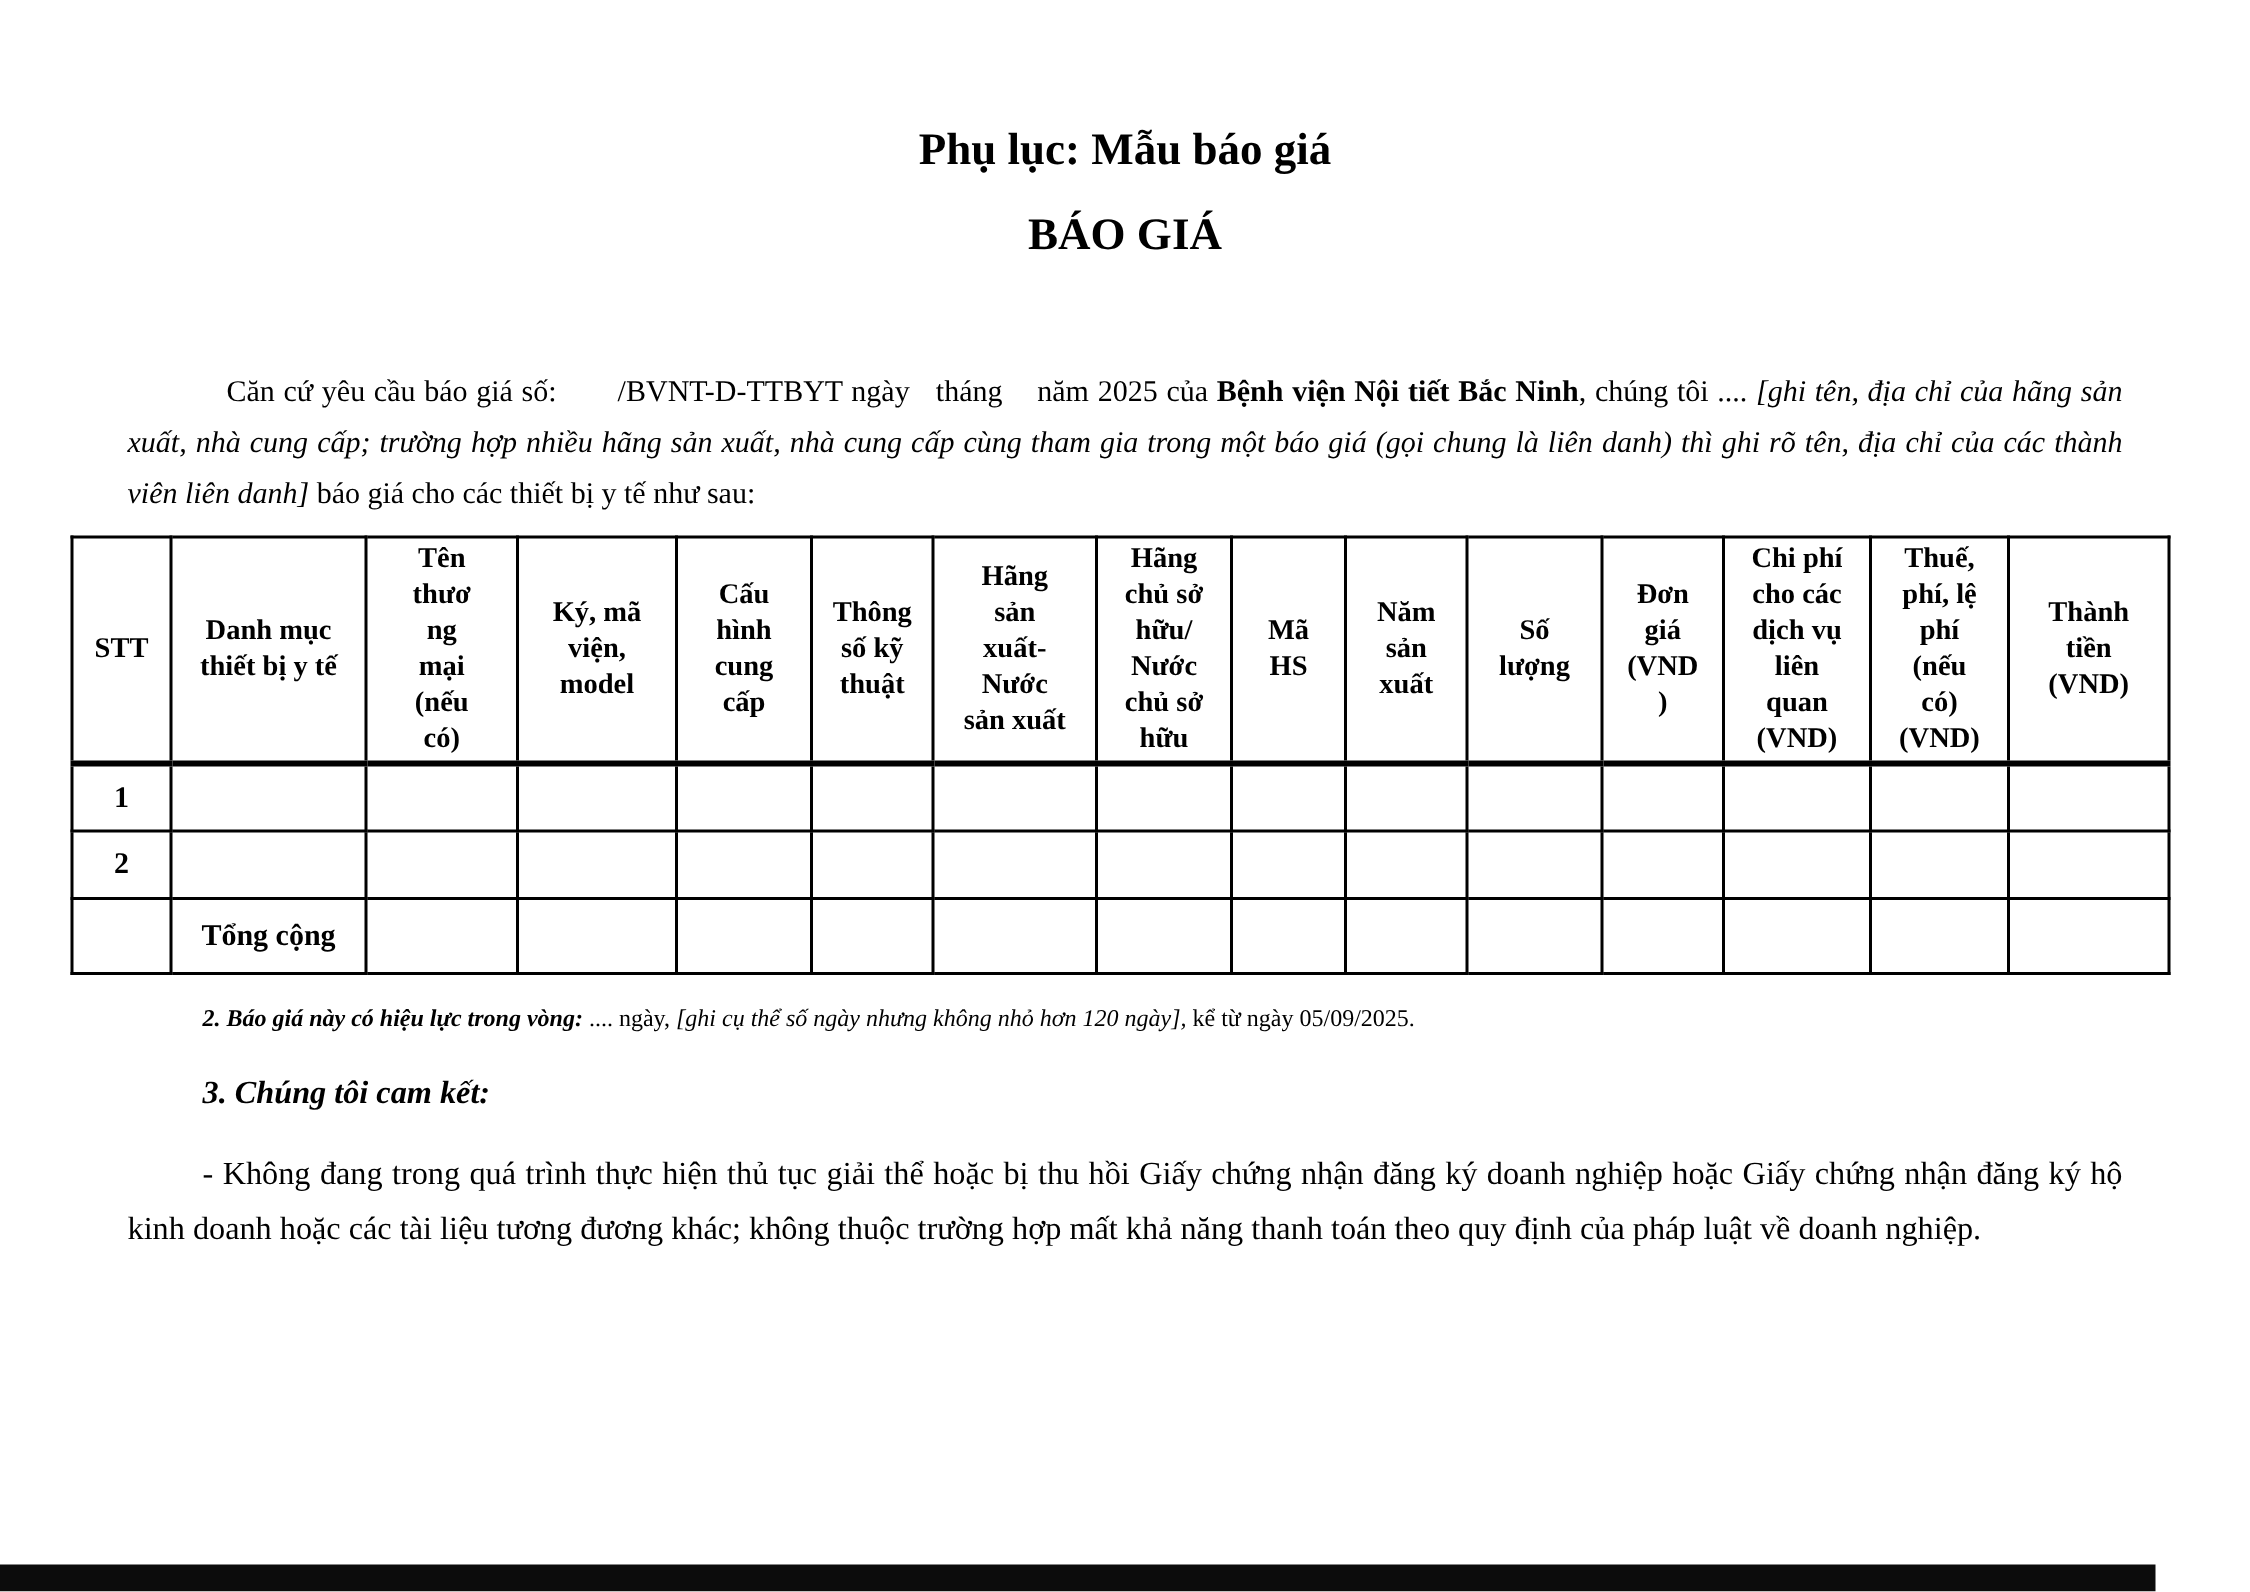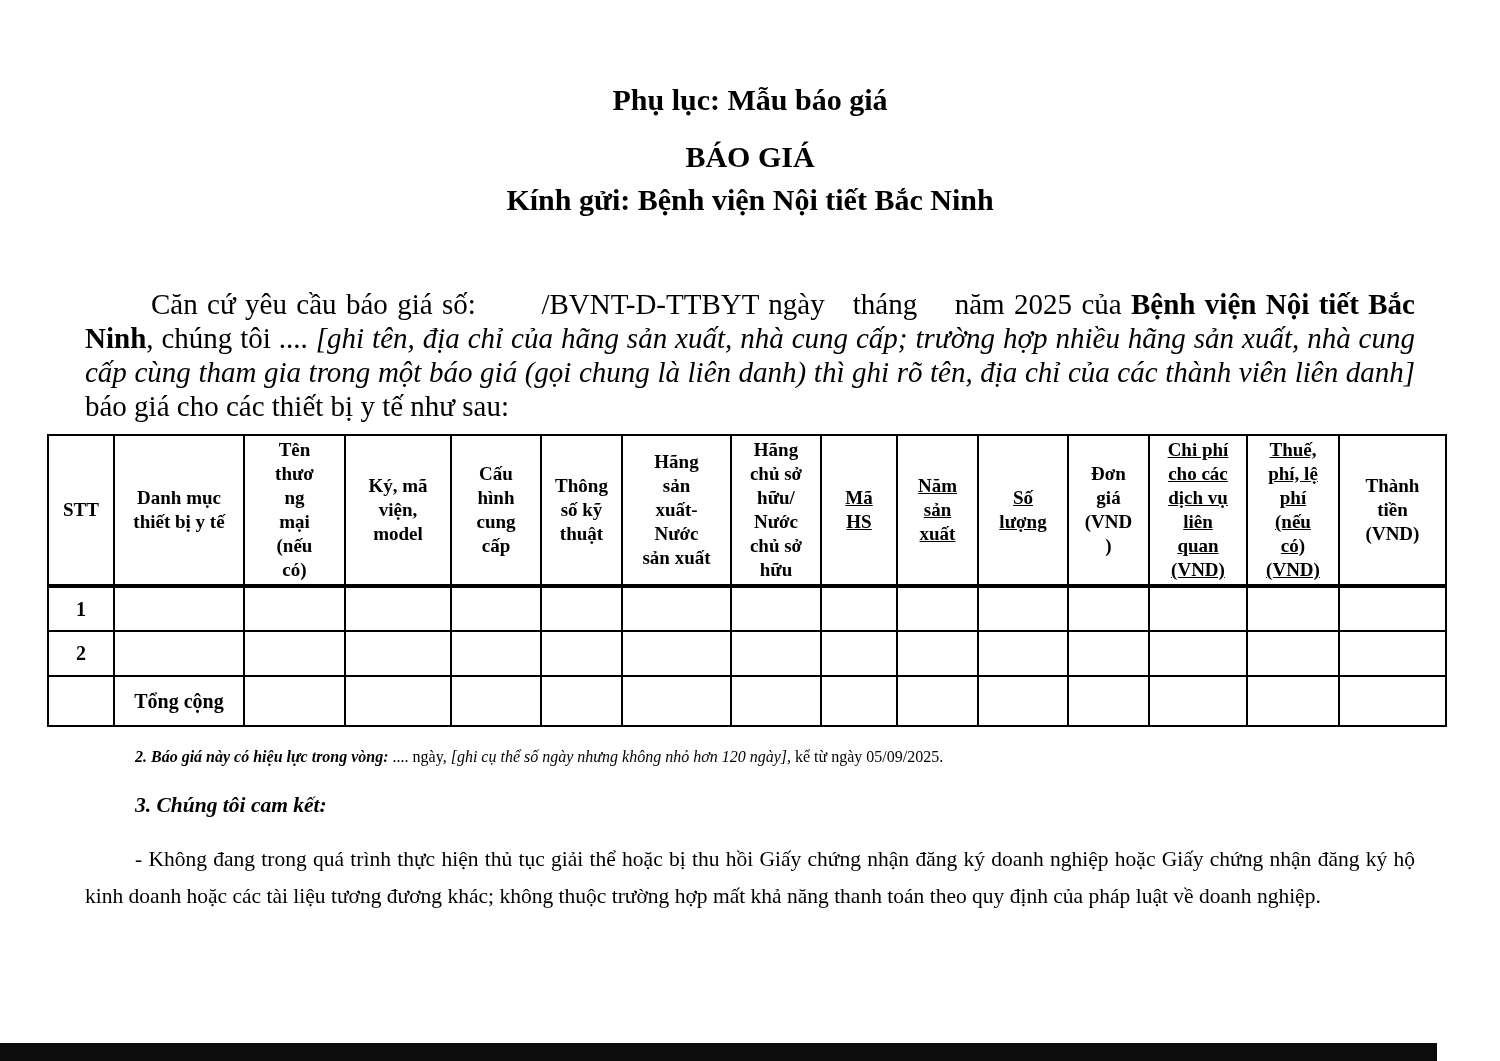--- a/index.html
+++ b/index.html
@@ -10,21 +10,21 @@
     position:relative;overflow:hidden;
   }
   .page{padding:86px 85px 0 85px;}
 
   .title{font-weight:bold;text-align:center;font-size:30px;line-height:28px;}
   .title-appendix{margin:0;}
   .title-main{margin:29px 0 0 0;}
   .title-recipient{margin:15px 0 0 0;}
 
   .intro{
-    margin:73px 0 0 0;font-size:29px;line-height:34px;
+    margin:73px 0 0 0;font-size:20px;line-height:34px;
     text-align:justify;text-indent:66px;font-family:Liberation Serif, serif;
   }
   .italic{font-style:italic;}
   .bold{font-weight:bold;}
   .bold-italic{font-weight:bold;font-style:italic;}
 
   .section-heading{
     margin:22px 0 0 0;font-size:21.5px;line-height:30px;
     font-weight:bold;font-style:italic;padding-left:66px;
   }
@@ -36,21 +36,21 @@
   }
   table.quote th,table.quote td{
     border:2px solid #000;vertical-align:middle;text-align:center;
     padding:2px 4px;box-sizing:border-box;overflow:hidden;
   }
   table.quote thead th{
     font-weight:bold;white-space:pre-line;line-height:24px;height:150px;
     border-bottom:4px solid #000;
   }
   th.tt{border-top:4px solid #000;}
-  th.tr3{border-right:3px solid #000;text-decoration:underline;}
+  th.tr3{border-right:3px solid #000;}
   tr.data-row td{height:45px;font-weight:bold;font-size:20px;}
   tr.total-row td{height:50px;}
   td.total-label{font-weight:bold;font-size:20px;}
 
   .section2{
     margin:15px 0 0 0;font-size:16px;line-height:30px;text-indent:50px;
   }
   .section3{
     margin:18px 0 0 0;font-size:21.5px;line-height:30px;
     font-weight:bold;font-style:italic;padding-left:50px;
@@ -64,21 +64,20 @@
     background:#0c0c0c;
   }
 </style>
 </head>
 <body>
 
 <div class="page">
 
   <p class="title title-appendix">Phụ lục: Mẫu báo giá</p>
   <p class="title title-main">BÁO GIÁ</p>
-  <p class="title title-recipient">Kính gửi: Bệnh viện Nội tiết Bắc Ninh</p>
 
   <p class="intro"><span>Căn cứ yêu cầu báo giá số:&nbsp;&nbsp;&nbsp;&nbsp;&nbsp;&nbsp; /BVNT-D-TTBYT ngày&nbsp;&nbsp; tháng&nbsp;&nbsp;&nbsp; năm 2025 của </span><span class="bold">Bệnh viện Nội tiết Bắc Ninh</span><span>, chúng tôi .... </span><span class="italic">[ghi tên, địa chỉ của hãng sản xuất, nhà cung cấp; trường hợp nhiều hãng sản xuất, nhà cung cấp cùng tham gia trong một báo giá (gọi chung là liên danh) thì ghi rõ tên, địa chỉ của các thành viên liên danh]</span><span> báo giá cho các thiết bị y tế như sau:</span></p>
 
 
   <div class="table-wrap">
     <table class="quote">
       <colgroup>
         <col style="width:66px">
           <col style="width:130px">
           <col style="width:101px">

